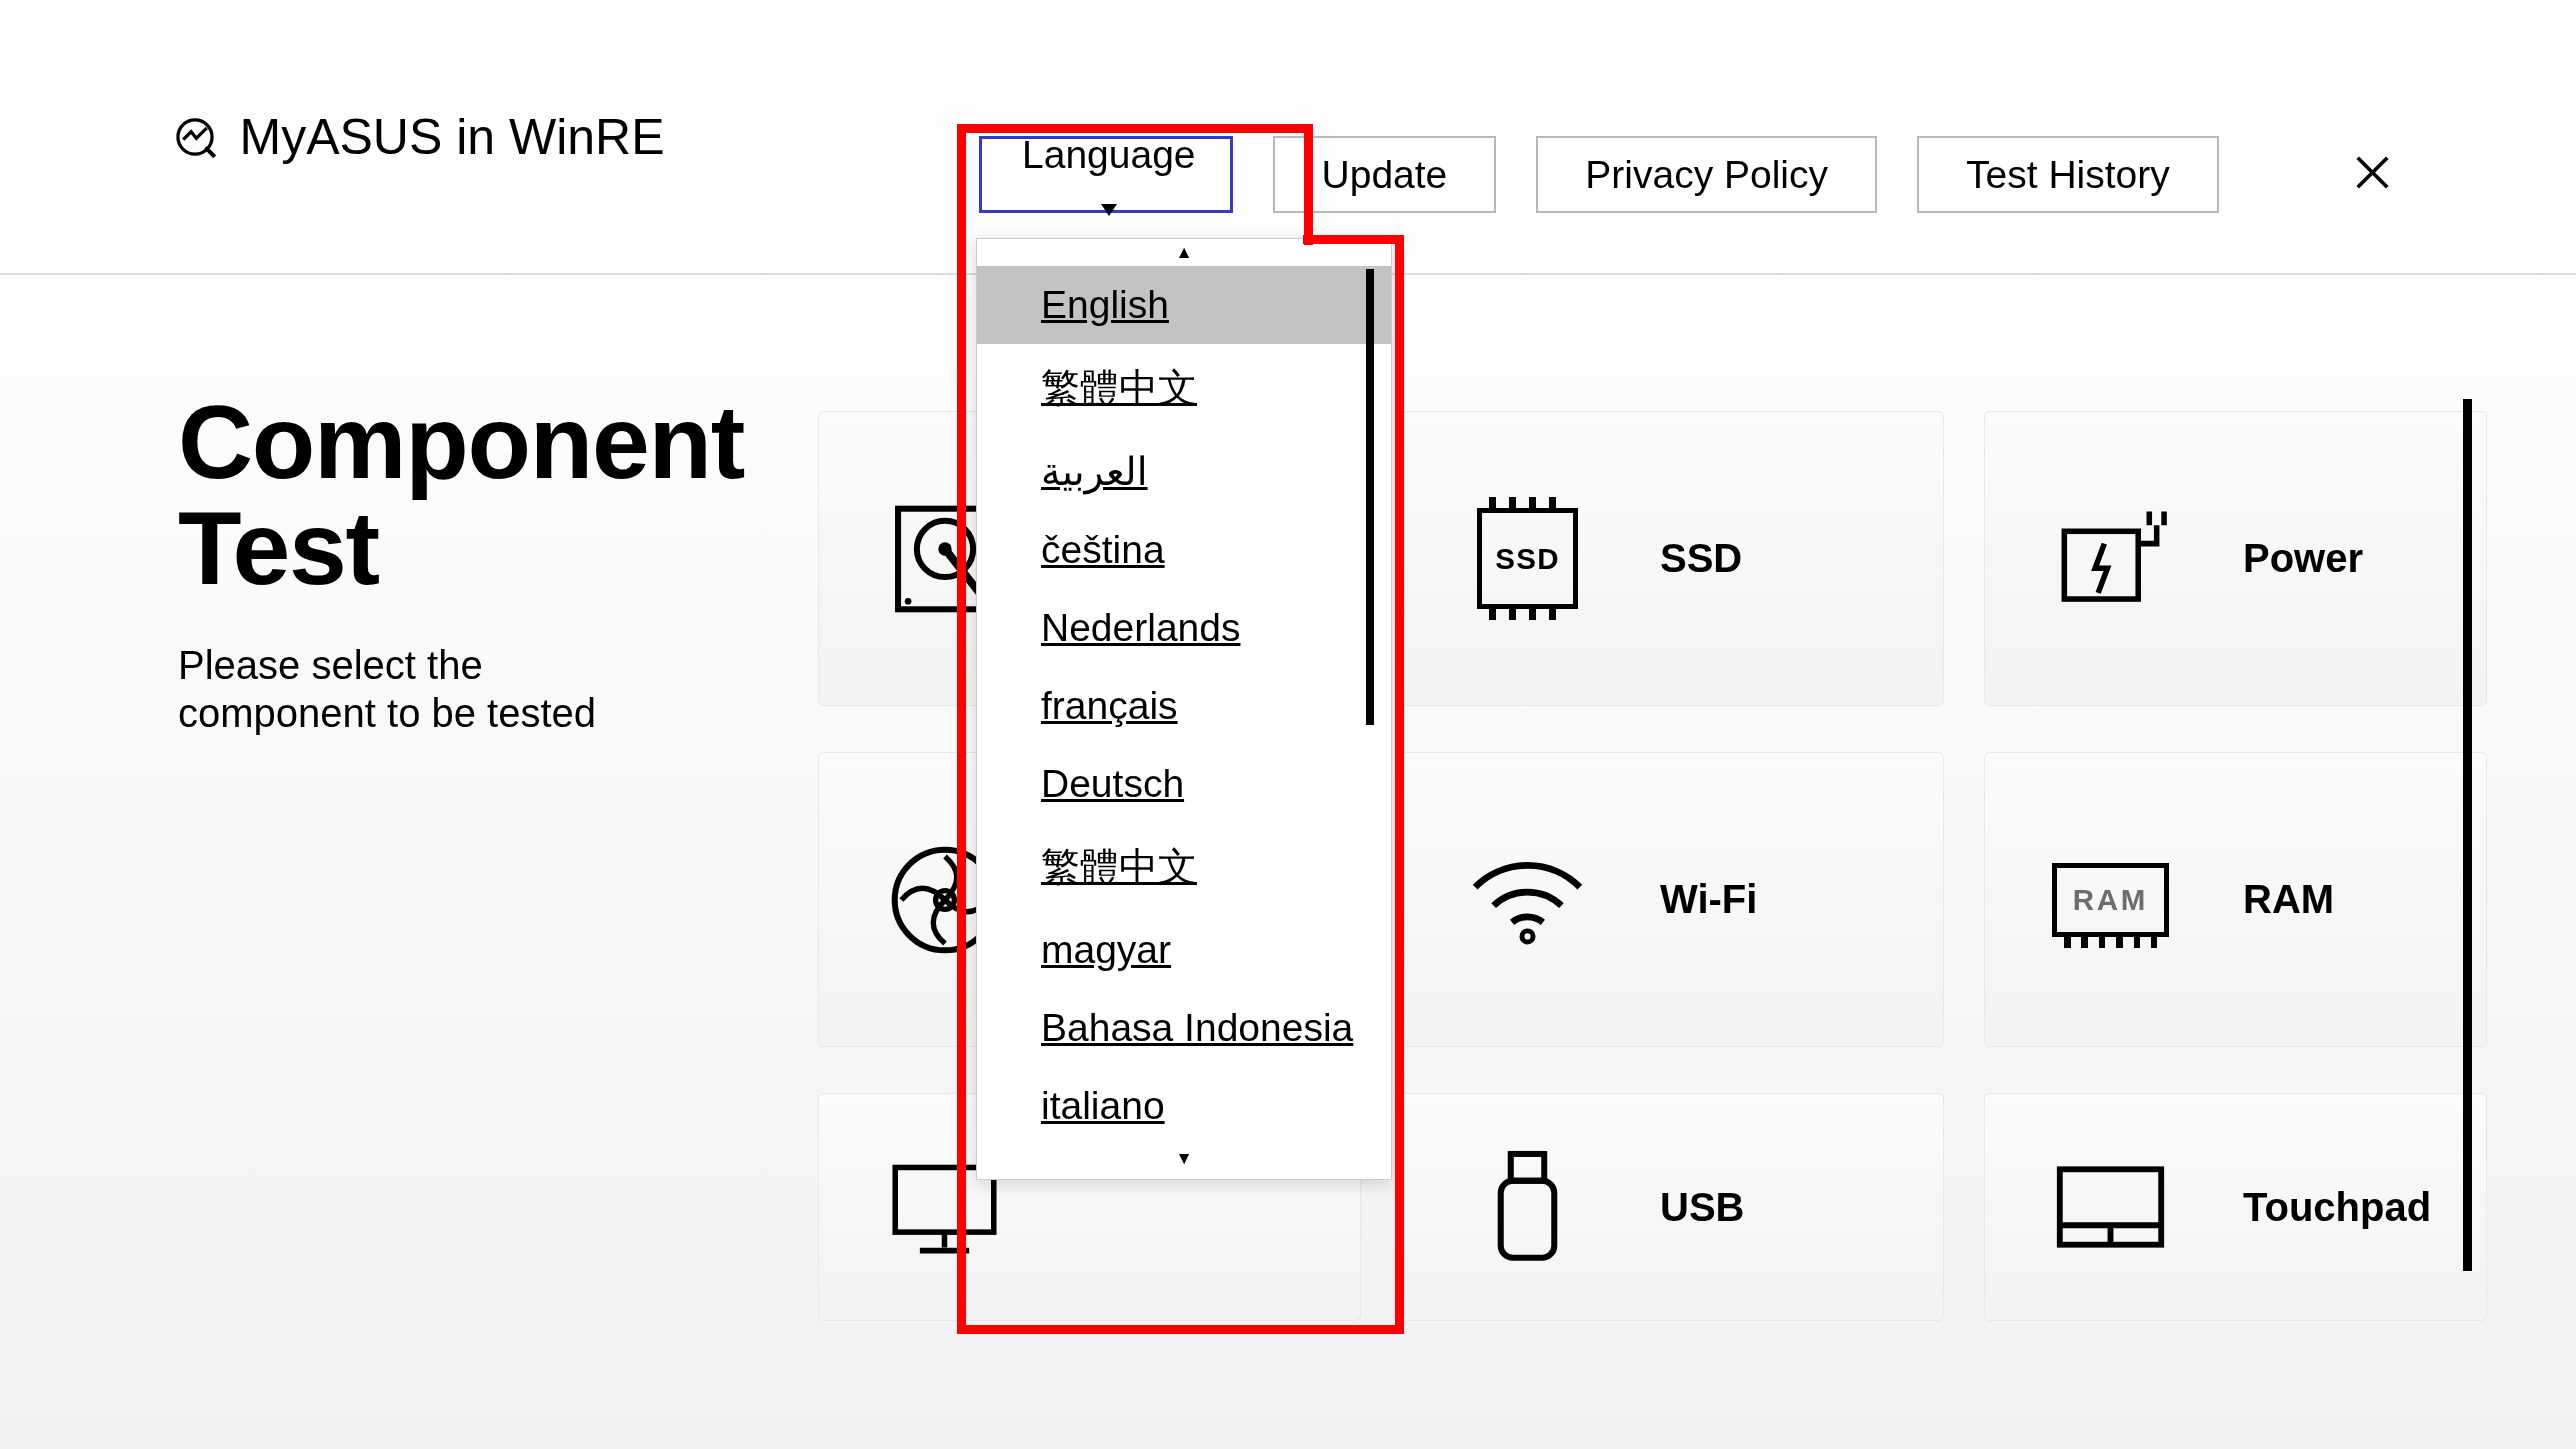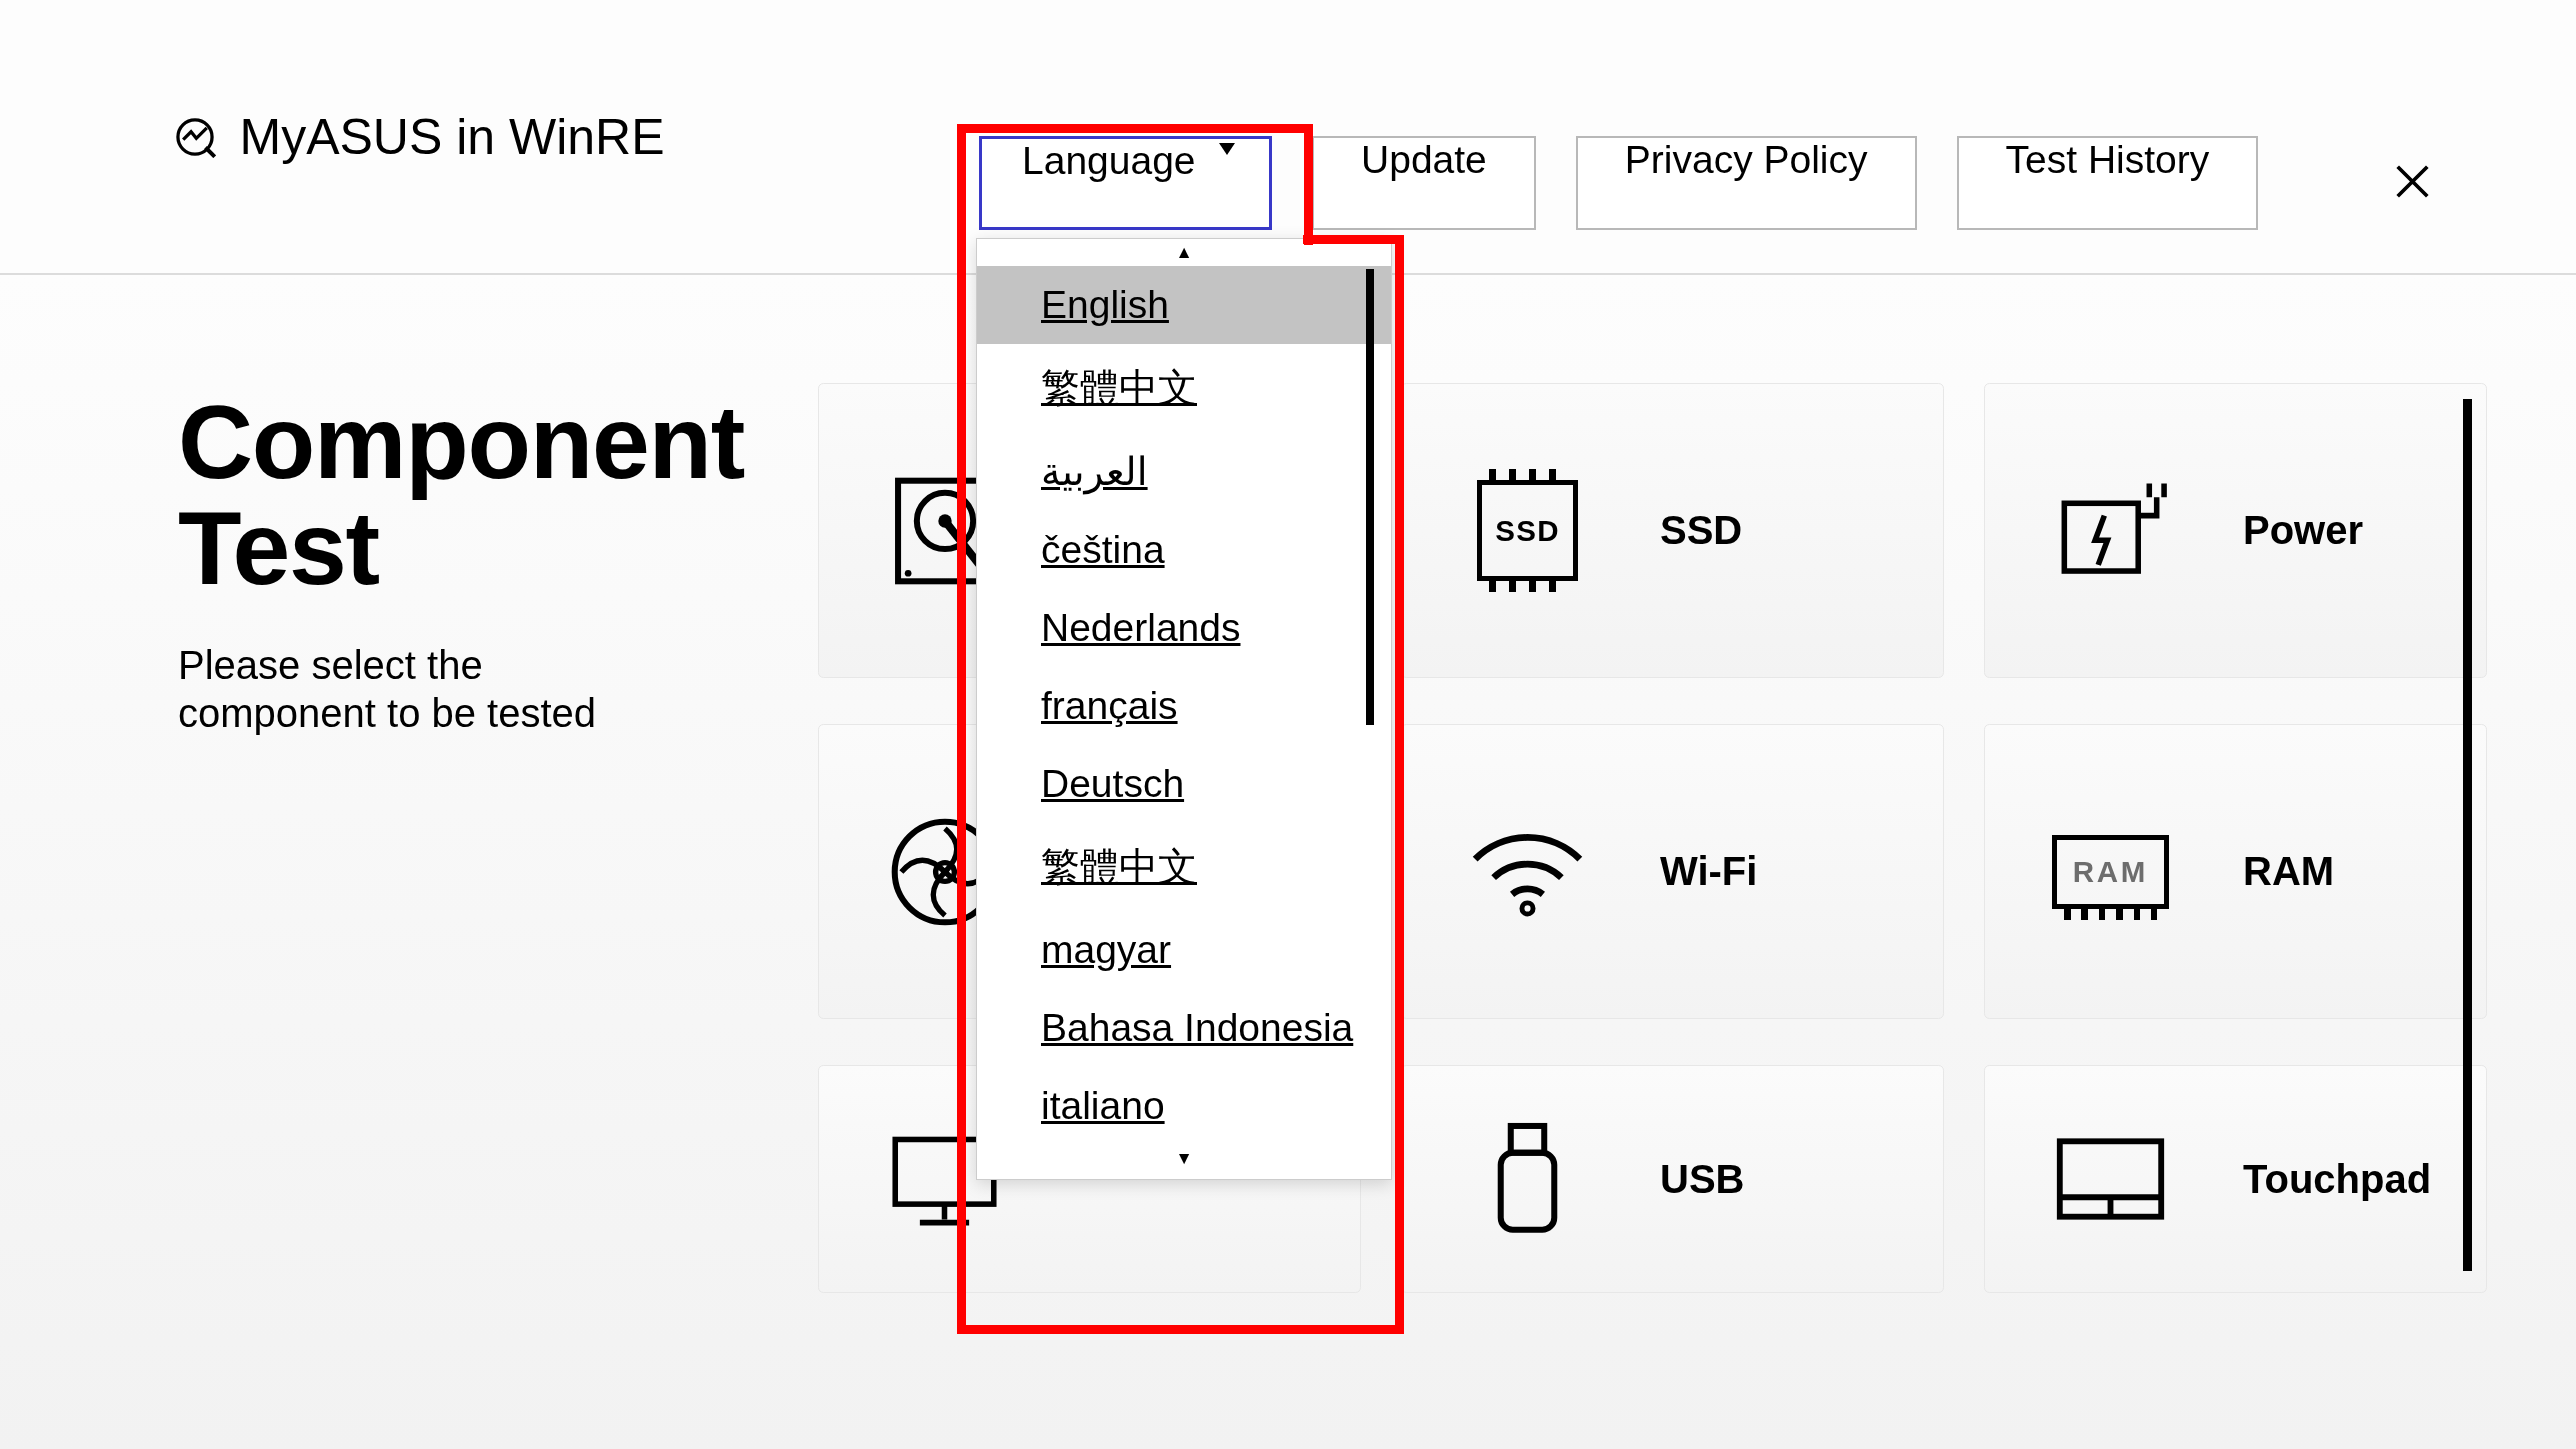--- a/index.html
+++ b/index.html
@@ -20,29 +20,30 @@
 
   .header-buttons {
     position: absolute;
     left: 979px;
     top: 136px;
     display: flex;
     gap: 40px;
     align-items: center;
   }
   .hbtn {
-    height: 94px;
+    height: 77px;
     border: 2px solid #b8b8b8;
     background: #fff;
     font-size: 39px;
     padding: 0 47px;
     display: flex;
-    align-items: flex-start;
+    align-items: center;
     justify-content: center;
     cursor: pointer;
+    flex-direction: column;
   }
   .hbtn.lang {
     border: 3.4px solid #3838c8;
     padding: 0 34px 0 40px;
     gap: 23.5px;
   }
   .hbtn.lang .caret-down {
     width: 0; height: 0;
     border-left: 8px solid transparent;
     border-right: 8px solid transparent;
@@ -132,21 +133,21 @@
     padding: 114px 0 0 178px;
     height: calc(1449px - 275px);
     background: linear-gradient(#fdfdfd, #f2f2f2);
   }
   .title { font-size: 104px; font-weight: 800; line-height: 1.02; letter-spacing: -1.3px; }
   .subtitle { font-size: 40px; margin-top: 40px; max-width: 510px; line-height: 1.2; }
 
   .grid {
     position: absolute;
     left: 818px;
-    top: 108px;
+    top: 136px;
     display: grid;
     grid-template-columns: 543px 543px 503px;
     grid-auto-rows: 295px;
     gap: 46px 40px;
   }
   .card {
     background: linear-gradient(#fbfbfb, #f3f3f3);
     border: 1.3px solid #e7e7e7;
     border-radius: 5.4px;
     display: flex;

